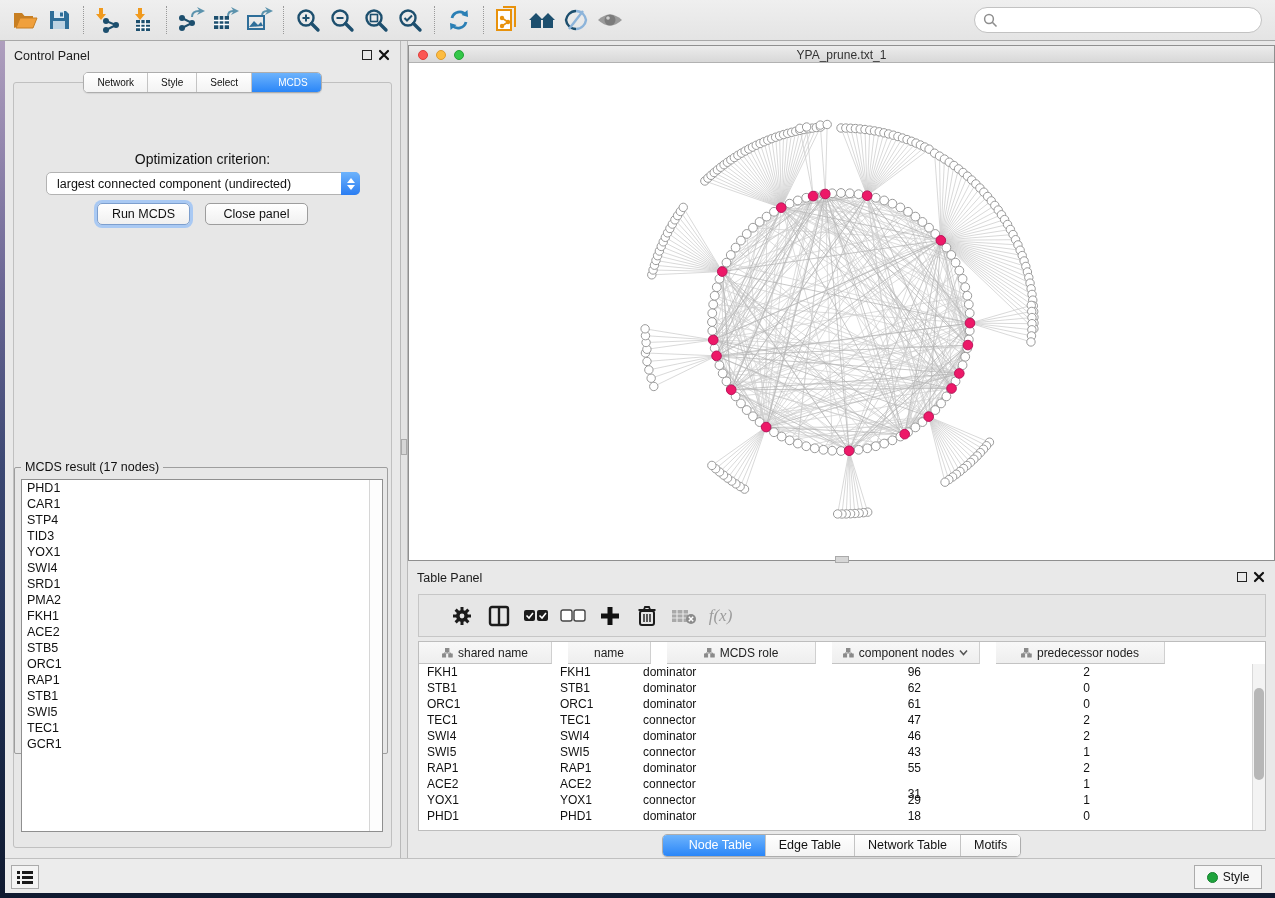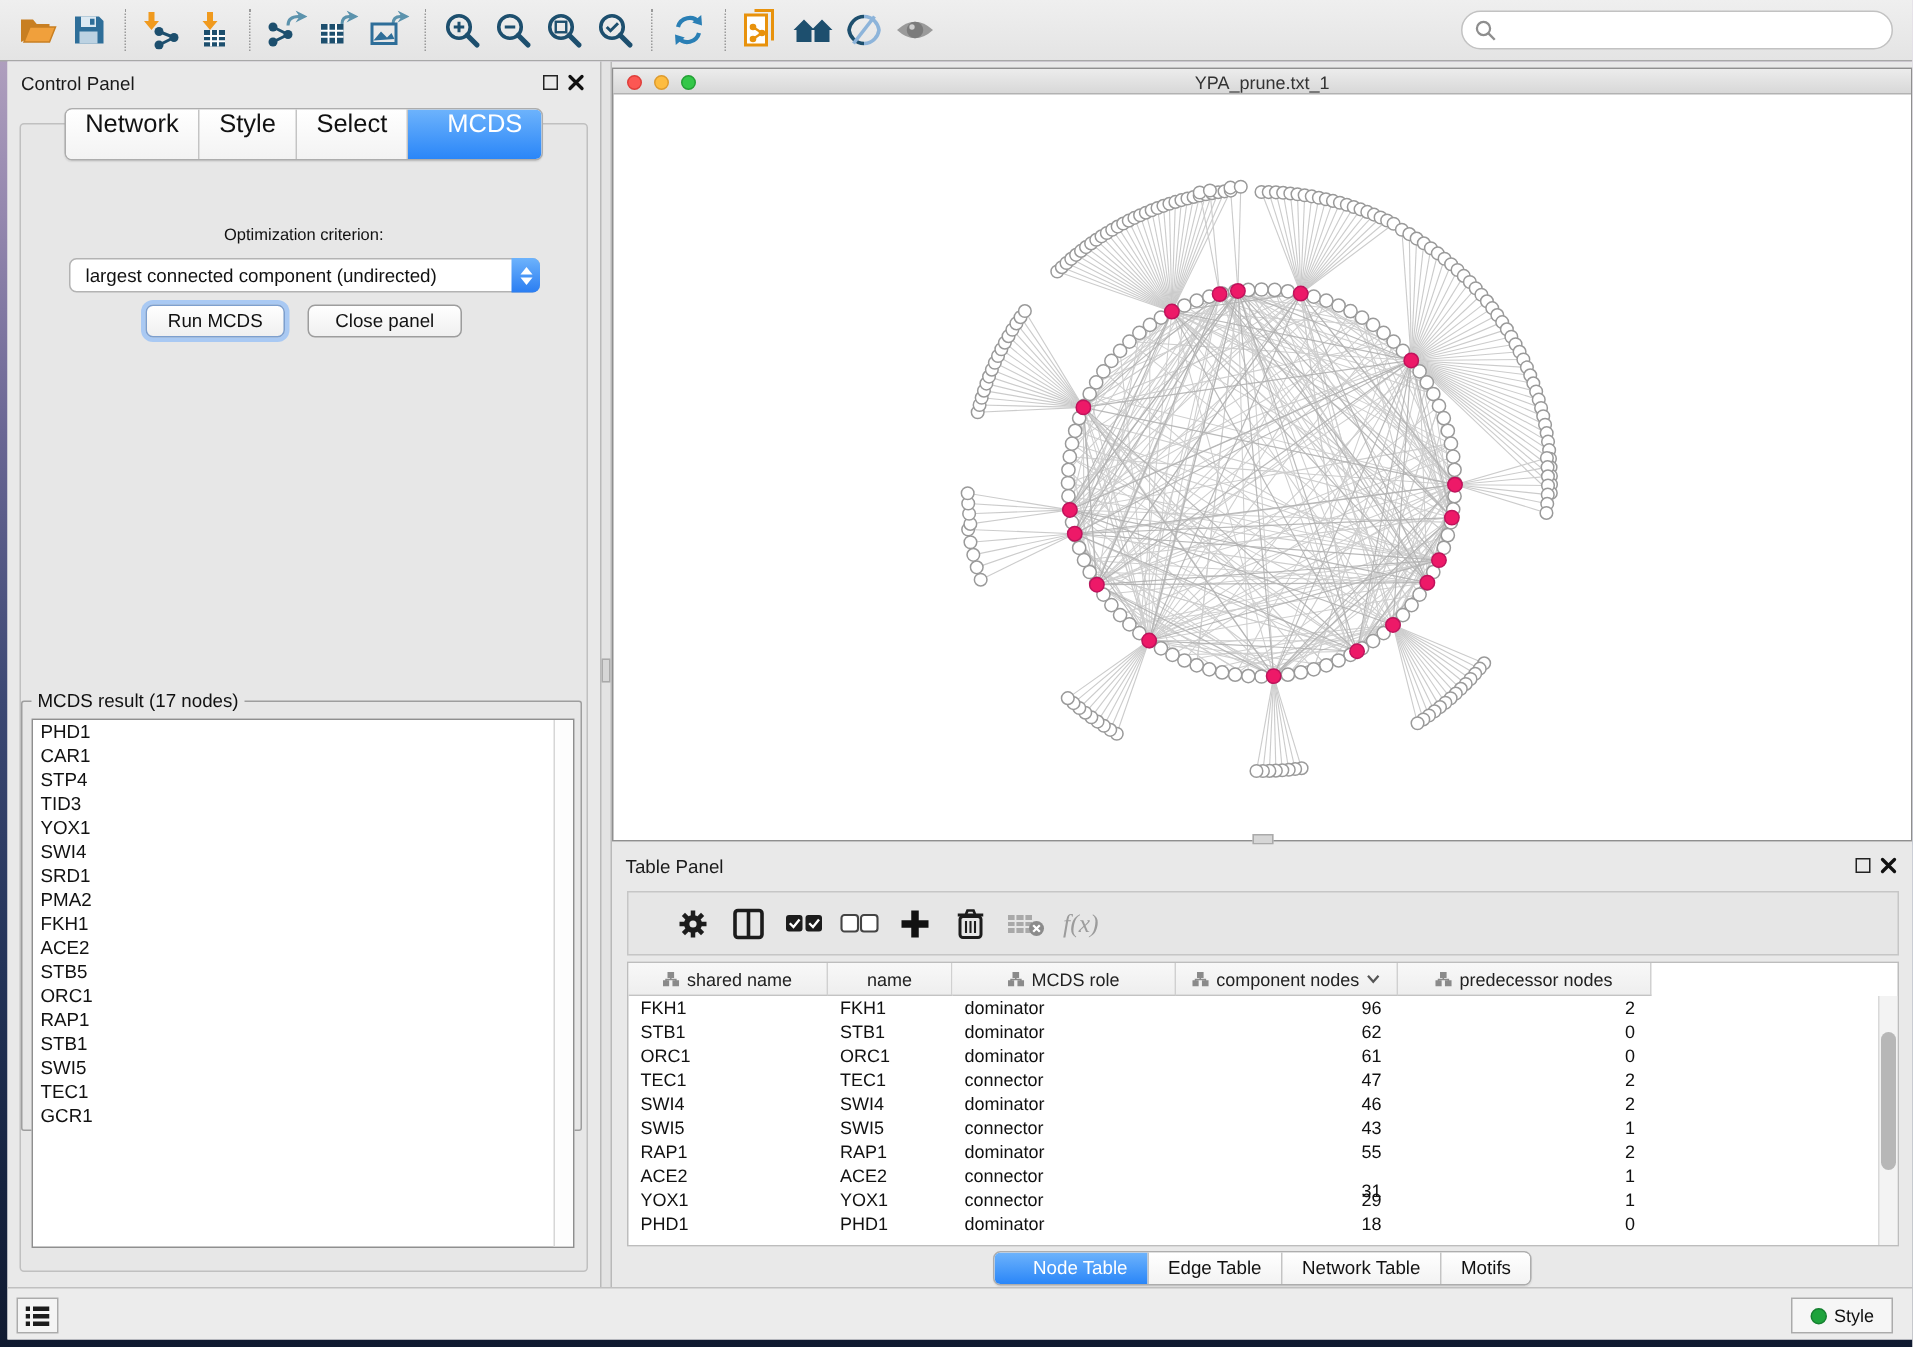--- a/index.html
+++ b/index.html
@@ -25,26 +25,26 @@
   
   .control-panel { left:0; top:0; width:395px; height:817px; background:#e9e9e9; }
   .panel-titlebar { position:absolute; left:0; top:0; width:100%; height:28px; }
   .panel-title { position:absolute; left:9px; top:8px; font-size:12.5px; color:#1a1a1a; }
   .win-float { position:absolute; top:9px; width:10px; height:10px; border:1.5px solid #222; background:transparent; }
   .win-close { position:absolute; top:8px; width:12px; height:12px; }
   .cp-content-box { position:absolute; left:8px; top:41px; width:379px; height:766px;
     background:#e7e7e7; border:1px solid #c0c0c0; border-radius:3px; }
   .seg-group { display:inline-flex; border:1px solid #adadad; border-radius:5px; overflow:hidden;
     background:#fff; box-shadow:0 1px 1px rgba(0,0,0,.08); }
-  .seg { padding:0 13px; font-size:17px; height:33px; line-height:19px; color:#111;
+  .seg { padding:0 13px; font-size:10px; height:19px; line-height:19px; color:#111;
     background:linear-gradient(#ffffff,#f3f3f3); border-left:1px solid #c4c4c4; white-space:nowrap; }
   .seg:first-child { border-left:none; }
   .seg.active { background:linear-gradient(#6db3fc,#2a86f8); color:#fff;padding-left:26px; }
   #control-tabs { position:absolute; left:0; top:31px; width:100%; text-align:center; }
-  .opt-label { position:absolute; left:0; top:110px; width:100%; text-align:center; font-size:11px; color:#111; }
+  .opt-label { position:absolute; left:0; top:110px; width:100%; text-align:center; font-size:14px; color:#111; }
   .dropdown { position:absolute; left:41px; top:131px; width:314px; height:23px; background:#fff;
     border:1px solid #b3b3b3; border-radius:5px; display:flex; align-items:center; }
   .dropdown-value { flex:1; font-size:12.5px; color:#111; padding-left:10px; white-space:nowrap; overflow:hidden; }
   .dropdown-stepper { width:19px; height:23px; margin:-1px -1px -1px 0; border-radius:0 5px 5px 0;
     background:linear-gradient(#6db3fc,#2a7df2); display:flex; flex-direction:column; align-items:center; justify-content:center; gap:2px; }
   .chev-up { width:0; height:0; border-left:4px solid transparent; border-right:4px solid transparent; border-bottom:5px solid #fff; }
   .chev-dn { width:0; height:0; border-left:4px solid transparent; border-right:4px solid transparent; border-top:5px solid #fff; }
   .btn { position:absolute; height:22px; background:linear-gradient(#ffffff,#f0f0f0);
     border:1px solid #9d9d9d; border-radius:5px; font-size:12.5px; color:#111;
     display:flex; align-items:center; justify-content:center; }
@@ -78,21 +78,21 @@
   #graph { position:absolute; left:0; top:17px; }
 
   
   .table-panel { left:403px; top:522px; width:867px; height:295px; background:#e9e9e9; }
   .tp-tools { position:absolute; left:10px; top:31px; width:848px; height:43px;
     background:#e6e6e6; border:1px solid #c6c6c6; display:flex; align-items:center; padding-left:24px; }
   .tpi { width:37px; height:34px; display:flex; align-items:center; justify-content:center; flex:0 0 auto; }
   .fx { font-family:"Liberation Serif","DejaVu Serif",serif; font-style:italic; font-size:17px; color:#9c9c9c; }
   .tbl { position:absolute; left:10px; top:78px; width:848px; height:190px;
     background:#fff; border:1px solid #bdbdbd; overflow:hidden; }
-  .tbl-head { position:absolute; left:0; top:0; height:22px; display:flex; }
+  .tbl-head { position:absolute; left:0; top:0; height:22px; display:flex;gap:16px; }
   .th { height:22px; display:flex; align-items:center; justify-content:center; gap:5px;
     background:linear-gradient(#f8f8f8,#eeeeee); border-right:1px solid #d0d0d0; border-bottom:1px solid #c3c3c3;
     font-size:12px; color:#222; white-space:nowrap; overflow:hidden; }
   .tbl-body { position:absolute; left:0; top:22px; width:100%; }
   .tr { display:flex; height:16px; }
   .td { font-size:12px; color:#111; height:16px; line-height:16px; white-space:nowrap; overflow:hidden; }
   .td.num { text-align:right; }
   .tbl-track { position:absolute; right:0; top:22px; width:13px; height:166px; background:#f3f3f3; border-left:1px solid #d9d9d9; }
   .tbl-thumb { position:absolute; left:1px; top:24px; width:10px; height:92px; background:#b7b7b7; border-radius:5px; }
   #table-tabs { position:absolute; left:0; top:271px; width:100%; text-align:center; }

